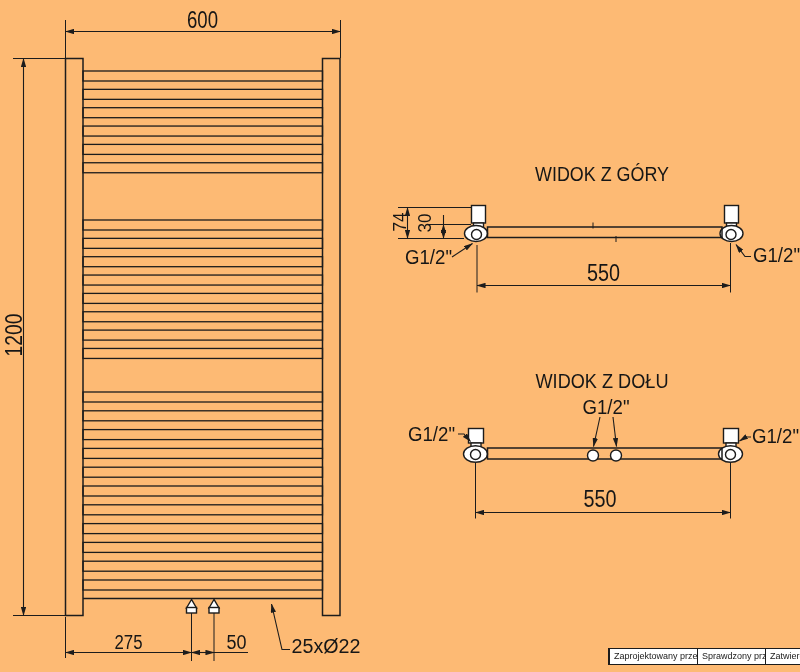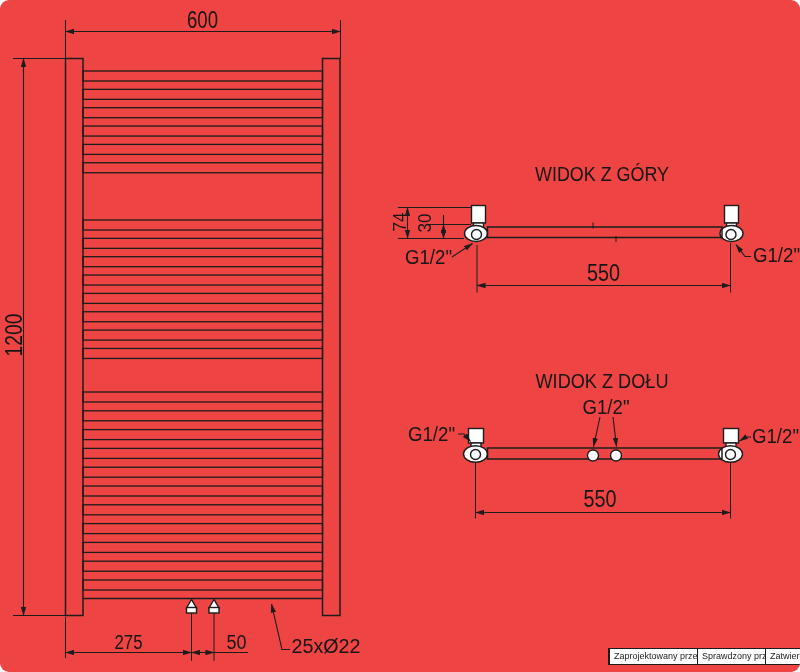--- a/index.html
+++ b/index.html
@@ -1,17 +1,17 @@
 <!DOCTYPE html>
 <html><head>
 <meta charset="utf-8">
 <style>
   html,body{margin:0;padding:0;background:#fff;}
-  .page{position:relative;width:800px;height:672px;background:#ef4444;overflow:hidden;
-        font-family:"Liberation Sans","DejaVu Sans",sans-serif;border-radius:9px;}
+  .page{position:relative;width:800px;height:672px;background:#fdba74;overflow:hidden;
+        font-family:"Liberation Sans","DejaVu Sans",sans-serif;}
   svg{position:absolute;left:0;top:0;}
   svg text{font-family:"Liberation Sans","DejaVu Sans",sans-serif;fill:#161616;}
   .ln{fill:none;stroke:#1c1c1c;stroke-width:1.5;}
   .tube{fill:none;stroke:#1c1c1c;stroke-width:1.3;}
   .dim{fill:none;stroke:#1c1c1c;stroke-width:1.1;}
   .ext{fill:none;stroke:#1c1c1c;stroke-width:1;}
   .fillwhite{fill:#fff;stroke:#1c1c1c;stroke-width:1.4;}
   .t-big{font-size:23px;}
   .t-med{font-size:20px;}
   .t-sm{font-size:19px;}

